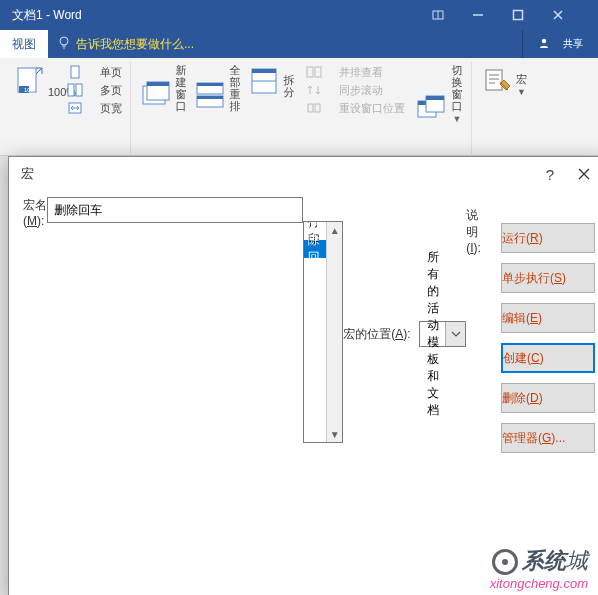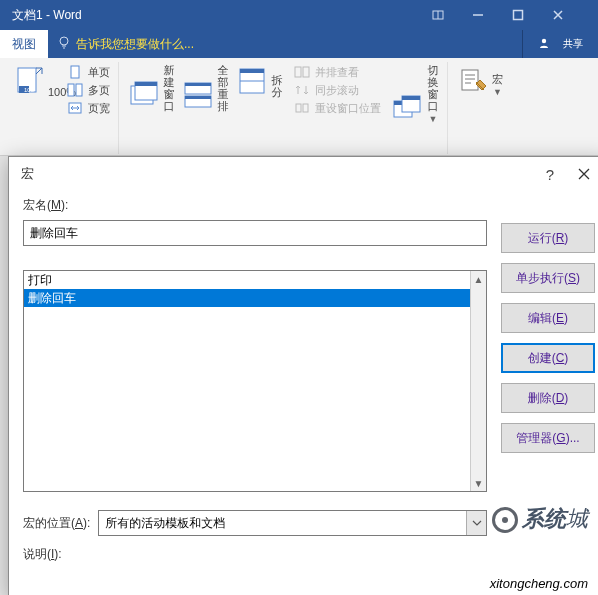--- a/index.html
+++ b/index.html
@@ -20,57 +20,57 @@
 .share { margin-left: auto; background: #2B579A; border-left: 1px solid #1e3f73; padding: 0 15px; display: flex; align-items: center; gap: 13px; color: #fff; font-size: 10px; }
 
 
 .ribbon { height: 98px; background: #F3F3F3; border-bottom: 1px solid #d0d0d0; display: flex; align-items: flex-start; padding: 4px 0 0 4px; }
 .group { height: 92px; border-right: 1px solid #e0e0e0; display: flex; flex-direction: column; justify-content: space-between; padding: 2px 8px 2px 8px; }
 .group-body { display: flex; gap: 6px; align-items: flex-start; }
 .group-label { text-align: center; font-size: 11px; color: #666; }
 .bigbtn { display: flex; flex-direction: row; align-items: flex-end; gap: 2px; width: 48px; cursor: pointer; }
 .bigbtn .lbl { font-size: 11px; color: #444; text-align: center; line-height: 1.1; }
 .smallstack { display: flex; flex-direction: column; gap: 2px; }
-.smallbtn { display: flex; align-items: center; gap: 4px; font-size: 11px; color: #444; cursor: pointer; white-space: nowrap; }
+.smallbtn { display: flex; align-items: center; gap: 16px; font-size: 11px; color: #444; cursor: pointer; white-space: nowrap; }
 .smallbtn.disabled { color: #b0b0b0; }
 .iconbox { width: 18px; height: 16px; display: inline-flex; align-items: center; justify-content: center; }
 .bigicon { width: 34px; height: 34px; display: flex; align-items: center; justify-content: center; }
 
 
 .dialog { position: absolute; left: 8px; top: 156px; width: 602px; height: 440px; background: #fff; border: 1px solid #8a8a8a; box-shadow: 0 4px 20px rgba(0,0,0,.3); }
 .dlg-titlebar { height: 34px; display: flex; align-items: center; padding: 0 8px 0 12px; font-size: 13px; color: #333; }
 .dlg-titlebar .spacer { flex: 1; }
 .dlg-tbtn { width: 34px; height: 28px; display: flex; align-items: center; justify-content: center; color: #444; font-size: 15px; cursor: pointer; }
 .dlg-body { padding: 6px 14px 0 14px; display: flex; gap: 14px; }
-.dlg-left { flex: 1; display: flex; flex-direction: column; }
+.dlg-left { flex: 1; display: flex; flex-direction: row; }
 .dlg-right { width: 94px; display: flex; flex-direction: column; gap: 10px; padding-top: 26px; }
 .field-label { font-size: 12px; color: #333; margin-bottom: 6px; }
 .field-label u { text-decoration: underline; }
 .macro-name-input { width: 100%; height: 26px; border: 1px solid #7a7a7a; padding: 0 6px; font-size: 12px; }
 .listwrap { margin-top: 24px; position: relative; height: 222px; border: 1px solid #7a7a7a; display: flex; }
 .listbox { flex: 1; overflow: hidden; background: #fff; }
 .listitem { height: 18px; padding: 0 4px; font-size: 12px; display: flex; align-items: center; cursor: pointer; }
 .listitem.selected { background: #0078D7; color: #fff; }
 .scrollbar { width: 16px; background: #f0f0f0; border-left: 1px solid #ccc; display: flex; flex-direction: column; align-items: center; }
 .scrollbar .arrow { height: 16px; width: 100%; display: flex; align-items: center; justify-content: center; color: #666; font-size: 10px; }
 .scrollbar .track { flex: 1; }
-.dlgbtn { height: 30px; border: 1px solid #adadad; background: #e1e1e1; font-size: 12px; cursor: pointer; display: flex; align-items: center; justify-content: center; color: #4c1d95; }
+.dlgbtn { height: 30px; border: 1px solid #adadad; background: #e1e1e1; font-size: 12px; cursor: pointer; display: flex; align-items: center; justify-content: flex-start; color: #c2410c; }
 .dlgbtn.focus { border: 2px solid #0078D7; }
 .dlgbtn u { text-decoration: underline; }
 .loc-row { display: flex; align-items: center; gap: 8px; margin-top: 18px; }
 .loc-row .field-label { margin-bottom: 0; white-space: nowrap; text-align: center; }
 .select { flex: 1; display: flex; border: 1px solid #7a7a7a; height: 26px; text-align: right; }
 .select .selval { flex: 1; padding: 0 6px; font-size: 12px; display: flex; align-items: center; }
 .select .selcaret { width: 20px; border-left: 1px solid #adadad; display: flex; align-items: center; justify-content: center; background: #e7e7e7; color: #555; }
 
 
 .watermark { position: absolute; right: 10px; bottom: 4px; text-align: right; font-style: italic; }
 .watermark .line1 { font-size: 22px; color: #465466; }
 .watermark .line1 b { font-weight: bold; }
-.watermark .line2 { font-size: 13px; color: #000000; margin-top: 42px; }
+.watermark .line2 { font-size: 13px; color: #ec4899; }
 .watermark .logo { width: 26px; height: 26px; border: 3px solid #5e636b; border-radius: 50%; display: inline-block; vertical-align: middle; margin-right: 4px; position: relative; }
 .watermark .logo::after { content:""; position:absolute; left:7px; top:7px; width:6px; height:6px; background:#5e636b; border-radius:50%; }
 
 .docarea { position: absolute; left: 0; top: 156px; width: 598px; height: 440px; background: #e6e6e6; }
 </style>
 </head>
 <body>
 
 <div class="titlebar">
   <div class="title">文档1 - Word</div>

